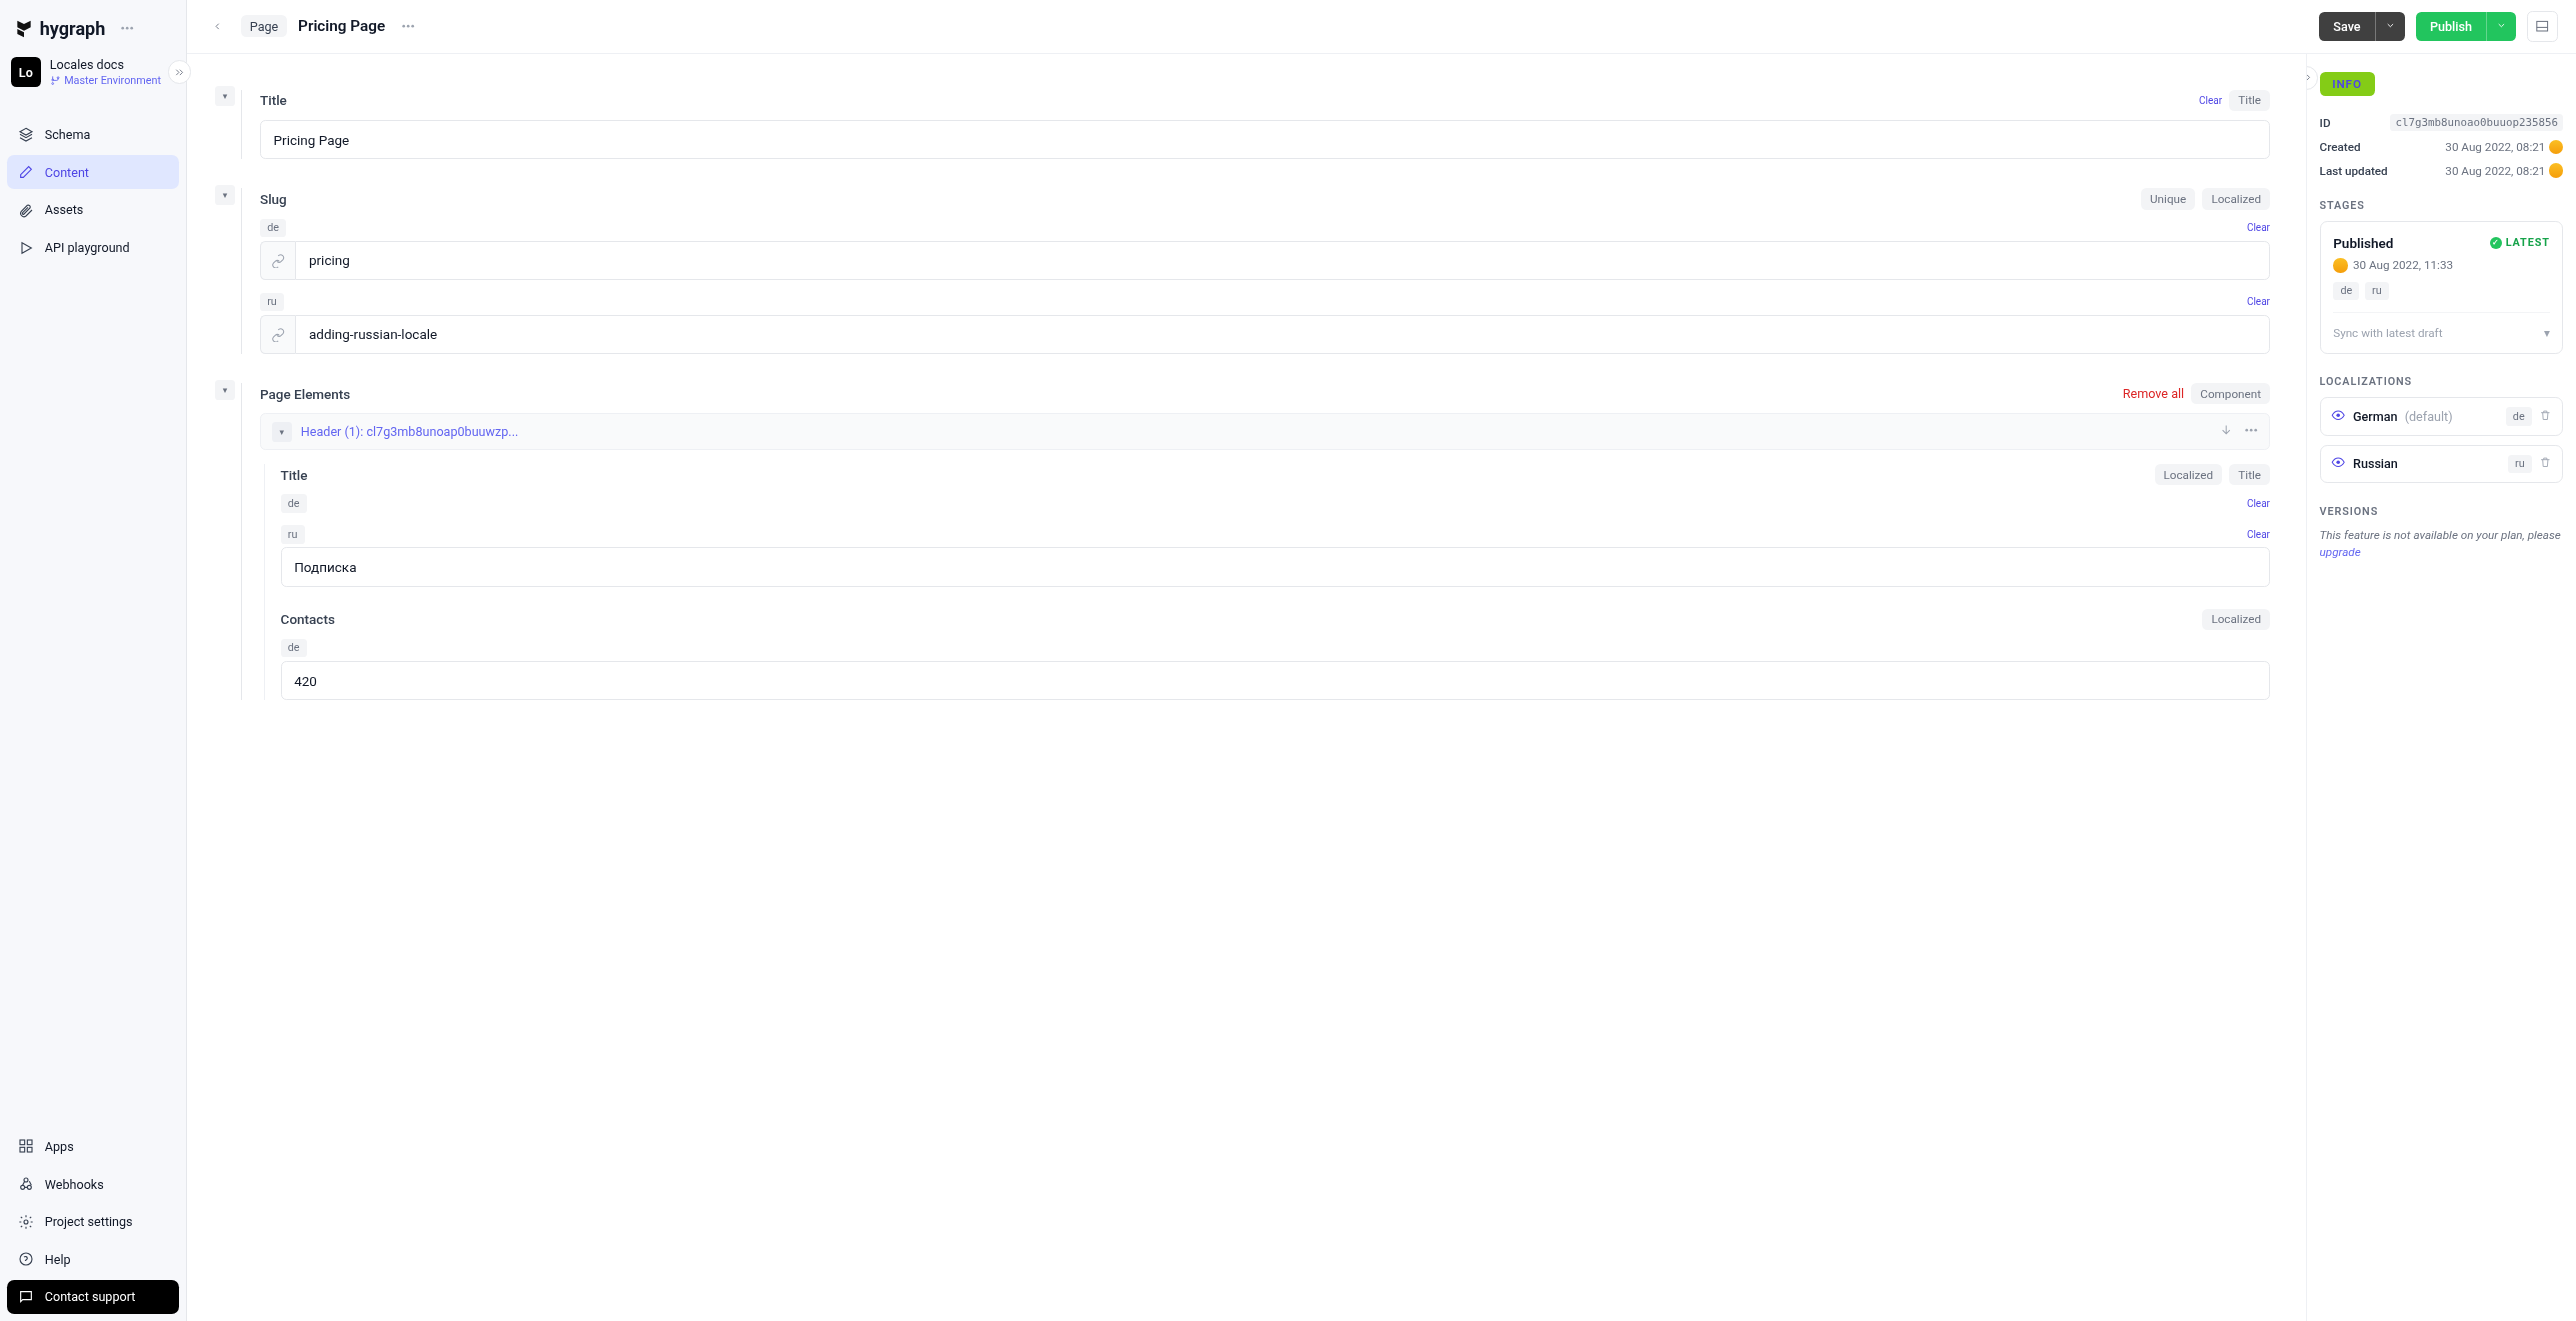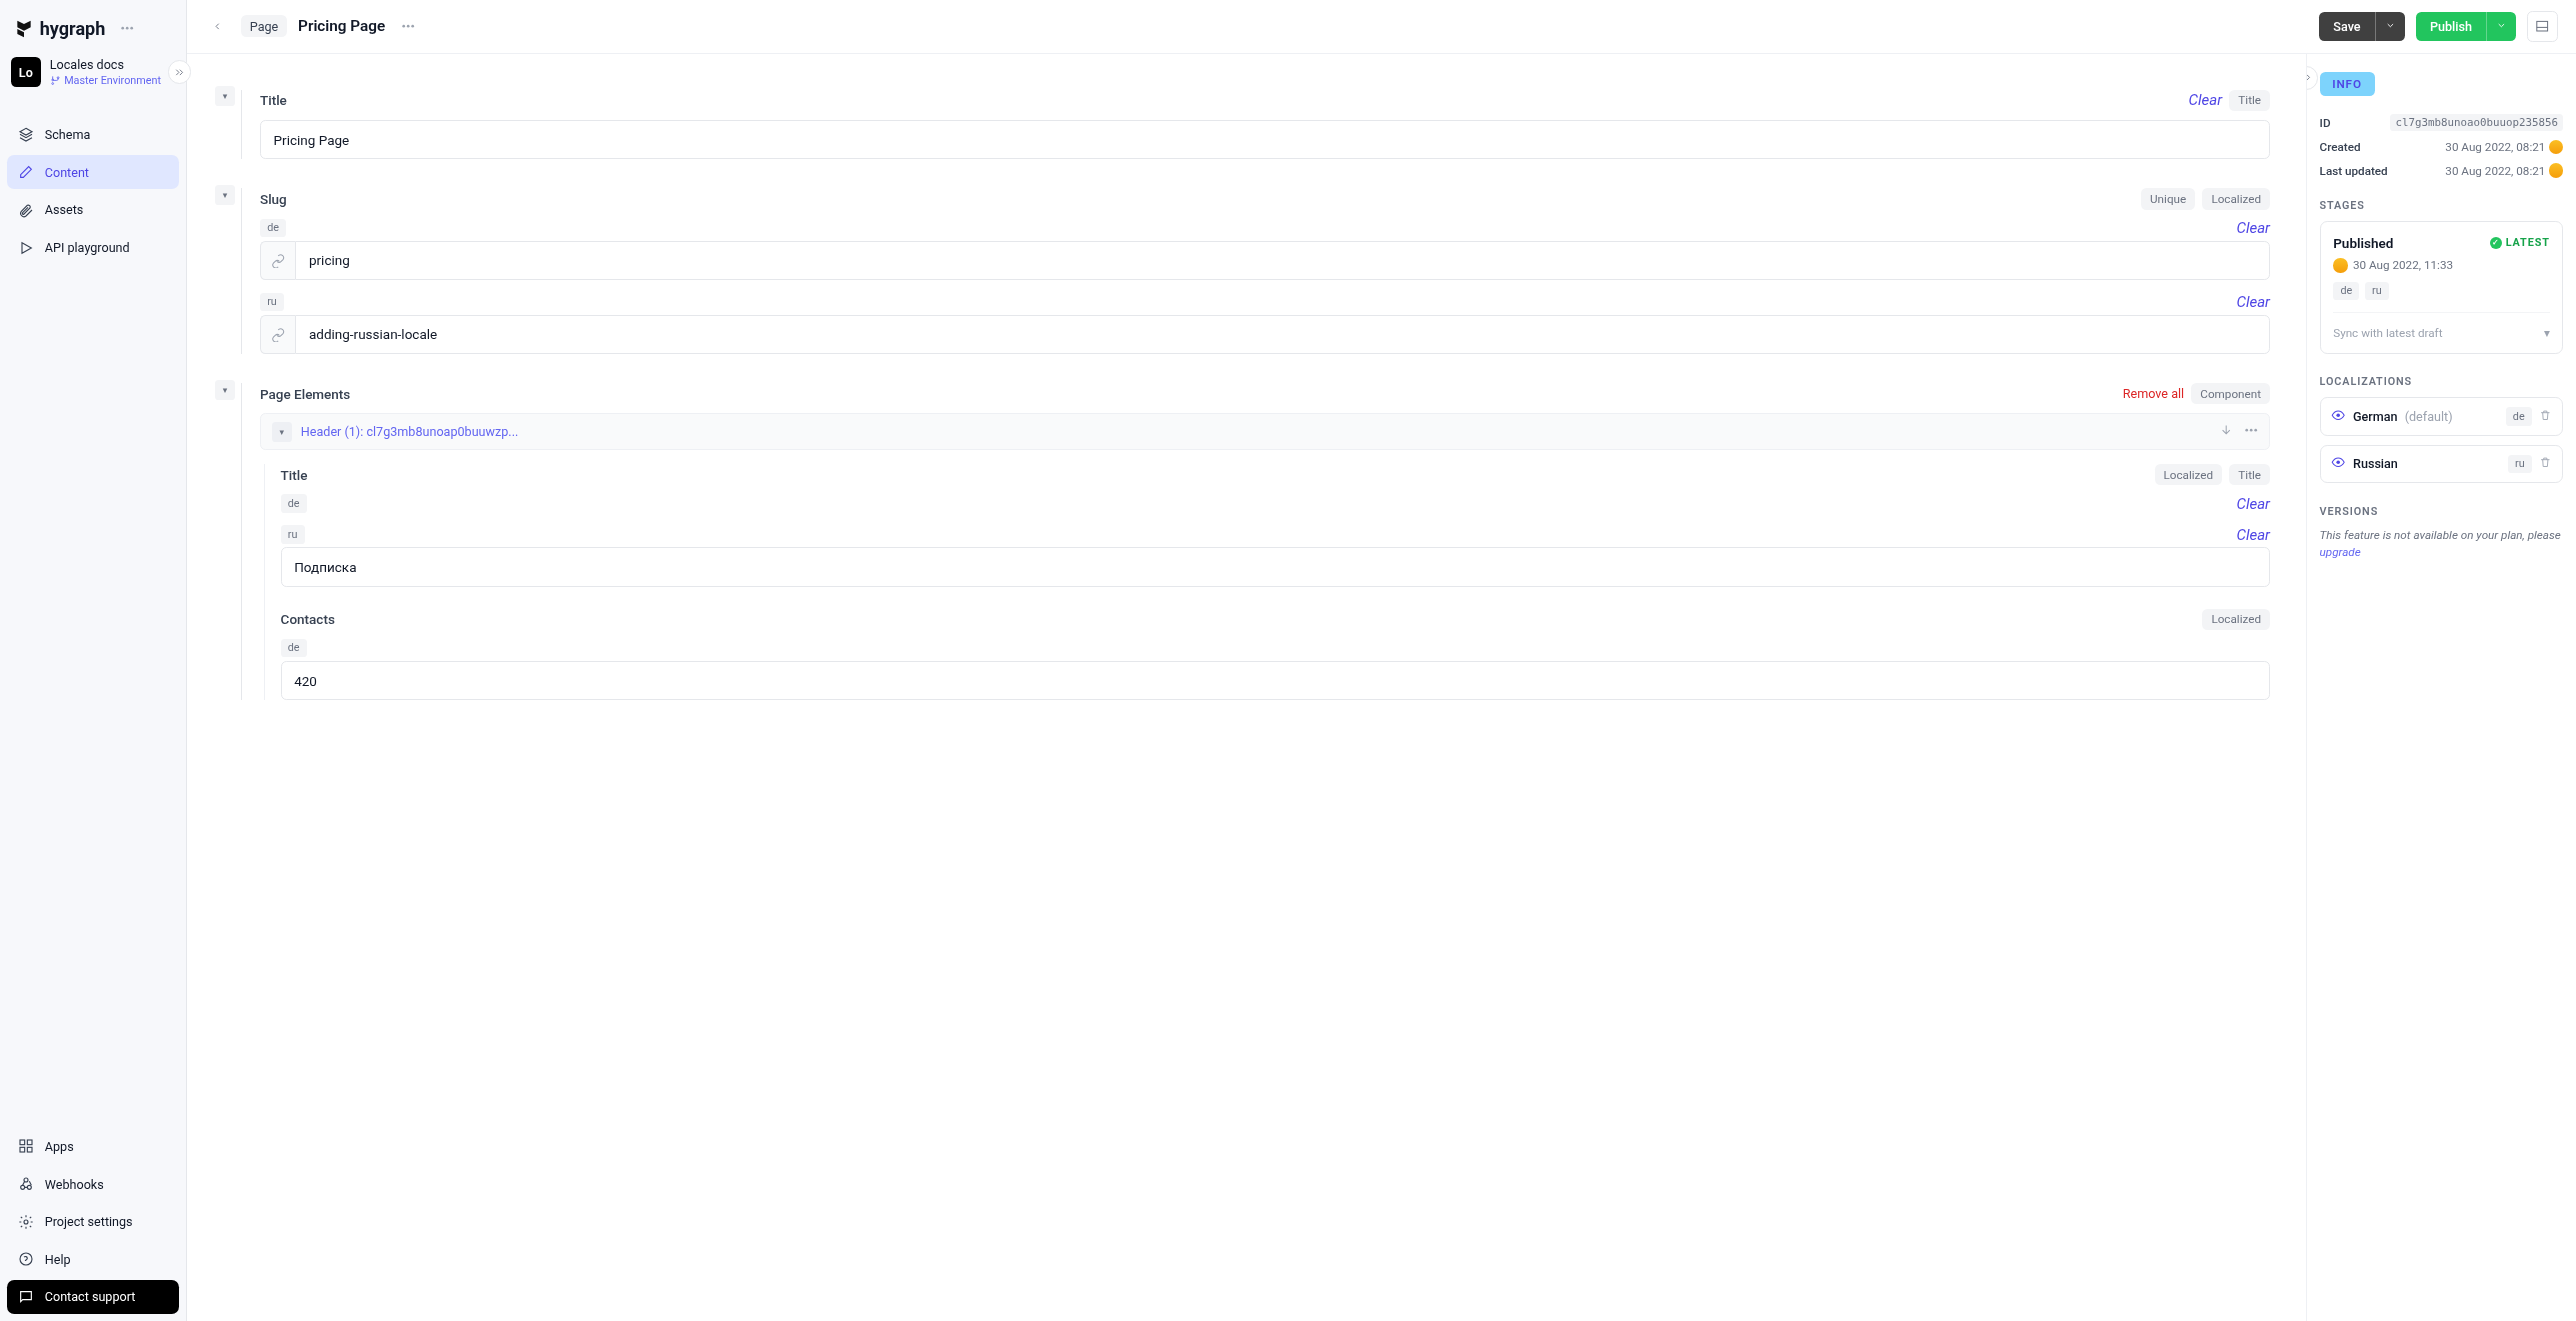--- a/index.html
+++ b/index.html
@@ -37,40 +37,40 @@
   .btn-pub .caret { padding:7.2px 9px; border-left:0.9px solid rgba(255,255,255,.3);}
   .panel-toggle-btn { width:31px; height:31px; border:0.9px solid #e5e7eb; border-radius:5.4px; display:flex; align-items:center; justify-content:center; color:#6b7280;}
   
   .content-row { flex:1; display:flex; min-height:0; }
   .form-area { flex:1; overflow-y:auto; padding: 36px 36px 36px 54px; position:relative; }
   .field-block { position:relative; margin-bottom: 29px; padding-left: 18px; border-left: 1.8px solid #e5e7eb; }
   .collapse-btn { position:absolute; left:-27px; top:-3.6px; width:20px; height:20px; background:#f3f4f6; border-radius:3.6px; display:flex; align-items:center; justify-content:center; color:#6b7280; font-size:9px;}
   .field-head { display:flex; align-items:center; margin-bottom:9px;}
   .field-label { font-weight:500; font-size:13.5px; color:#374151; }
   .field-tags { margin-left:auto; display:flex; gap:7.2px; align-items:center; }
-  .clear-link { color:#4f46e5; font-size:15px; cursor:pointer;font-style:italic;}
+  .clear-link { color:#4f46e5; font-size:10px; cursor:pointer;}
   .badge { background:#f3f4f6; color:#6b7280; padding:3.6px 9px; border-radius:5.4px; font-size:11.7px;}
   .remove-link { color:#dc2626; font-size:12.6px; cursor:pointer;}
   .locale-chip { background:#f3f4f6; color:#6b7280; padding:2.7px 7.2px; border-radius:3.6px; font-size:10.8px; display:inline-block;}
   .locale-row { display:flex; align-items:center; margin:5.4px 0 3.6px 0;}
   .locale-row .clear-link { margin-left:auto;}
   .text-input { width:100%; border:0.9px solid #e5e7eb; border-radius:5.4px; padding:10.8px 12.6px; font-size:13.5px; color:#111827; background:#fff;}
   .input-wrap { display:flex; }
   .input-prefix { width:36px; background:#f9fafb; border:0.9px solid #e5e7eb; border-right:none; border-radius:5.4px 0 0 5.4px; display:flex; align-items:center; justify-content:center; color:#9ca3af;}
   .input-wrap .text-input { border-radius:0 5.4px 5.4px 0; }
   
   .component-header { display:flex; align-items:center; gap:9px; background:#f9fafb; border:0.9px solid #eef0f4; border-radius:5.4px; padding:7.2px 10.8px; margin-bottom:14.4px;}
   .comp-collapse { width:20px; height:20px; background:#eef0f4; border-radius:3.6px; display:flex; align-items:center; justify-content:center; color:#6b7280; font-size:9px;}
   .comp-title { color:#6366f1; font-size:12.6px;}
   .comp-actions { margin-left:auto; display:flex; gap:10.8px; color:#9ca3af;}
   .nested { padding-left: 16px; border-left:1.8px solid #eef0f4; margin-left:3.6px;}
   
   .rightpanel { width:270px; border-left:0.9px solid #eef0f4; padding: 18px 12.6px; overflow-y:auto; position:relative; background:#fff;}
   .rp-collapse { position:absolute; left:-12.6px; top:12.6px; width:23.4px; height:23.4px; border-radius:50%; background:#fff; border:0.9px solid #e5e7eb; display:flex; align-items:center; justify-content:center; color:#6b7280;}
-  .info-badge { background:#7dd3fc; color:#4f46e5; padding:5.4px 12.6px; border-radius:5.4px; font-weight:600; letter-spacing:0.9px; font-size:11.7px; display:inline-block; margin-bottom:18px;}
+  .info-badge { background:#84cc16; color:#4f46e5; padding:5.4px 12.6px; border-radius:5.4px; font-weight:600; letter-spacing:0.9px; font-size:11.7px; display:inline-block; margin-bottom:18px;}
   .kv { display:flex; justify-content:space-between; align-items:center; margin-bottom:9px; font-size:11.7px;}
   .kv .k { color:#374151; font-weight:500;}
   .kv .v { color:#6b7280; display:flex; align-items:center; gap:3.6px;}
   .id-chip { background:#f3f4f6; padding:1.8px 5.4px; border-radius:3.6px; font-family:monospace; font-size:10.8px; color:#6b7280;}
   .avatar-tiny { width:14.4px; height:14.4px; border-radius:50%; background:linear-gradient(#fbbf24,#f59e0b); }
   .section-h { color:#6b7280; letter-spacing:0.9px; font-size:10.8px; margin:21.6px 0 9px 0; font-weight:600;}
   .stage-card { border:0.9px solid #e5e7eb; border-radius:7.2px; padding:12.6px;}
   .stage-top { display:flex; justify-content:space-between; align-items:center;}
   .stage-name { font-weight:600; font-size:13.5px;}
   .latest-pill { color:#16a34a; font-weight:700; letter-spacing:0.9px; font-size:10.8px; display:flex; align-items:center; gap:3.6px;}

